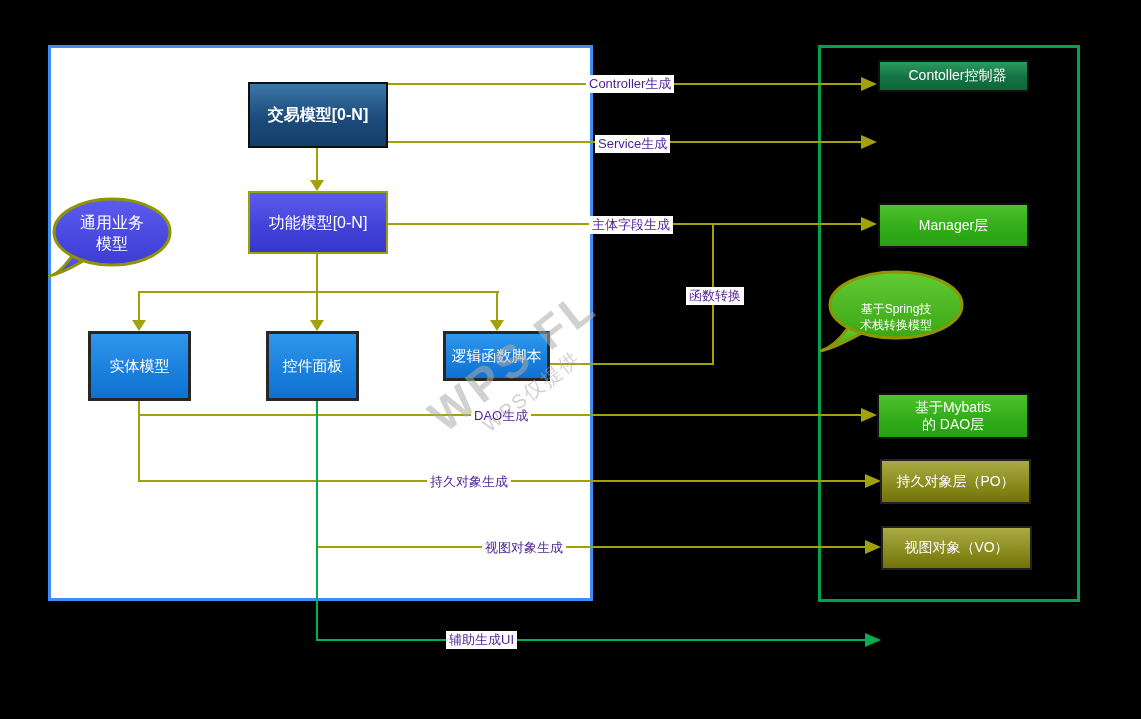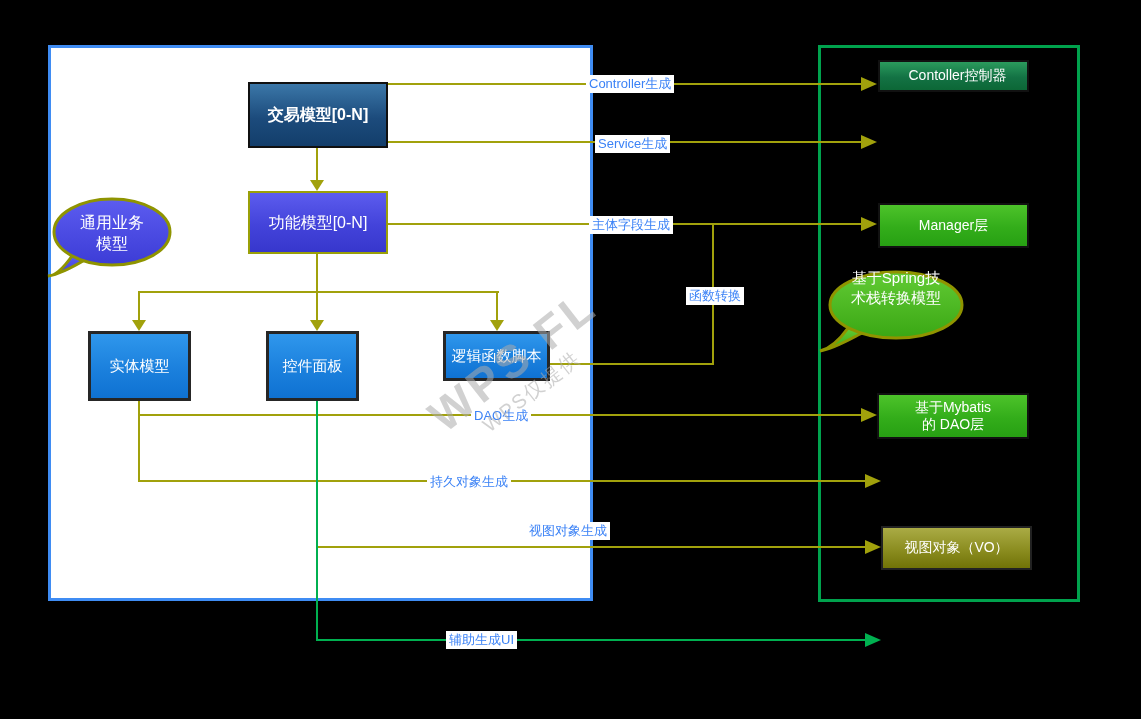--- a/index.html
+++ b/index.html
@@ -35,27 +35,27 @@
            background:linear-gradient(180deg,#9d50ea 0%,#8437da 55%,#7627cf 100%);}
 
   .edge{position:absolute;background:#a1a10c;z-index:10;}
   .edge-green{background:#00b050;}
   .ah-r{position:absolute;width:0;height:0;border-top:7px solid transparent;border-bottom:7px solid transparent;
         border-left:16px solid #a1a10c;z-index:11;}
   .ah-r.green{border-left-color:#00b050;}
   .ah-d{position:absolute;width:0;height:0;border-left:7px solid transparent;border-right:7px solid transparent;
         border-top:11px solid #a1a10c;z-index:11;}
 
-  .chip{position:absolute;background:#ffffff;color:#3b82f6;font-size:13px;line-height:16px;
+  .chip{position:absolute;background:#ffffff;color:#4c1d95;font-size:13px;line-height:16px;
         padding:1px 3px;white-space:nowrap;z-index:30;}
 
   .bubble-svg{position:absolute;z-index:20;}
   .bubble-text{position:absolute;z-index:21;color:#fff;text-align:center;line-height:1.3;}
   .bt-left{left:54px;top:213px;width:116px;font-size:16px;}
-  .bt-spring{left:832px;top:268px;width:128px;font-size:15px;}
+  .bt-spring{left:832px;top:302px;width:128px;font-size:12px;}
 
   .watermark{position:absolute;left:418px;top:400px;transform:rotate(-38deg);transform-origin:0 0;
              color:rgba(172,172,172,0.55);z-index:50;pointer-events:none;white-space:nowrap;}
   .wm1{font-size:46px;font-weight:bold;letter-spacing:4px;}
   .wm2{font-size:20px;margin:-4px 0 0 36px;letter-spacing:2px;}
 </style>
 </head>
 <body>
 
 <div class="stage">
@@ -119,20 +119,23 @@
   <div class="node n-dkgreen n-contoller">
     <span>Contoller控制器</span>
   </div>
   <div class="node n-btgreen n-manager">
     <span>Manager层</span>
   </div>
   <div class="node n-btgreen n-dao">
     <span>基于Mybatis</span>
     <span>的 DAO层</span>
   </div>
+  <div class="node n-olive n-po">
+    <span>持久对象层（PO）</span>
+  </div>
   <div class="node n-olive n-vo">
     <span>视图对象（VO）</span>
   </div>
 
   <svg class="bubble-svg" style="left:46px;top:196px;" width="135" height="92" viewBox="0 0 135 92">
     <defs>
       <linearGradient id="gbFill" x1="0" y1="0" x2="0" y2="1">
         <stop offset="0" stop-color="#5c5cf0"></stop>
           <stop offset="1" stop-color="#3c3cd6"></stop>
       </linearGradient>
@@ -159,21 +162,21 @@
     <div>基于Spring技</div>
     <div>术栈转换模型</div>
   </div>
 
   <div class="chip" style="left:586px;top:75px;">Controller生成</div>
   <div class="chip" style="left:595px;top:135px;">Service生成</div>
   <div class="chip" style="left:589px;top:216px;">主体字段生成</div>
   <div class="chip" style="left:686px;top:287px;">函数转换</div>
   <div class="chip" style="left:471px;top:407px;">DAO生成</div>
   <div class="chip" style="left:427px;top:473px;">持久对象生成</div>
-  <div class="chip" style="left:482px;top:522px;margin-left:44px;">视图对象生成</div>
+  <div class="chip" style="left:482px;top:539px;">视图对象生成</div>
   <div class="chip" style="left:446px;top:631px;">辅助生成UI</div>
 
   <div class="watermark">
     <div class="wm1">WPS FL</div>
     <div class="wm2">WPS仅提供</div>
   </div>
 
 </div>
 
 </body></html>

